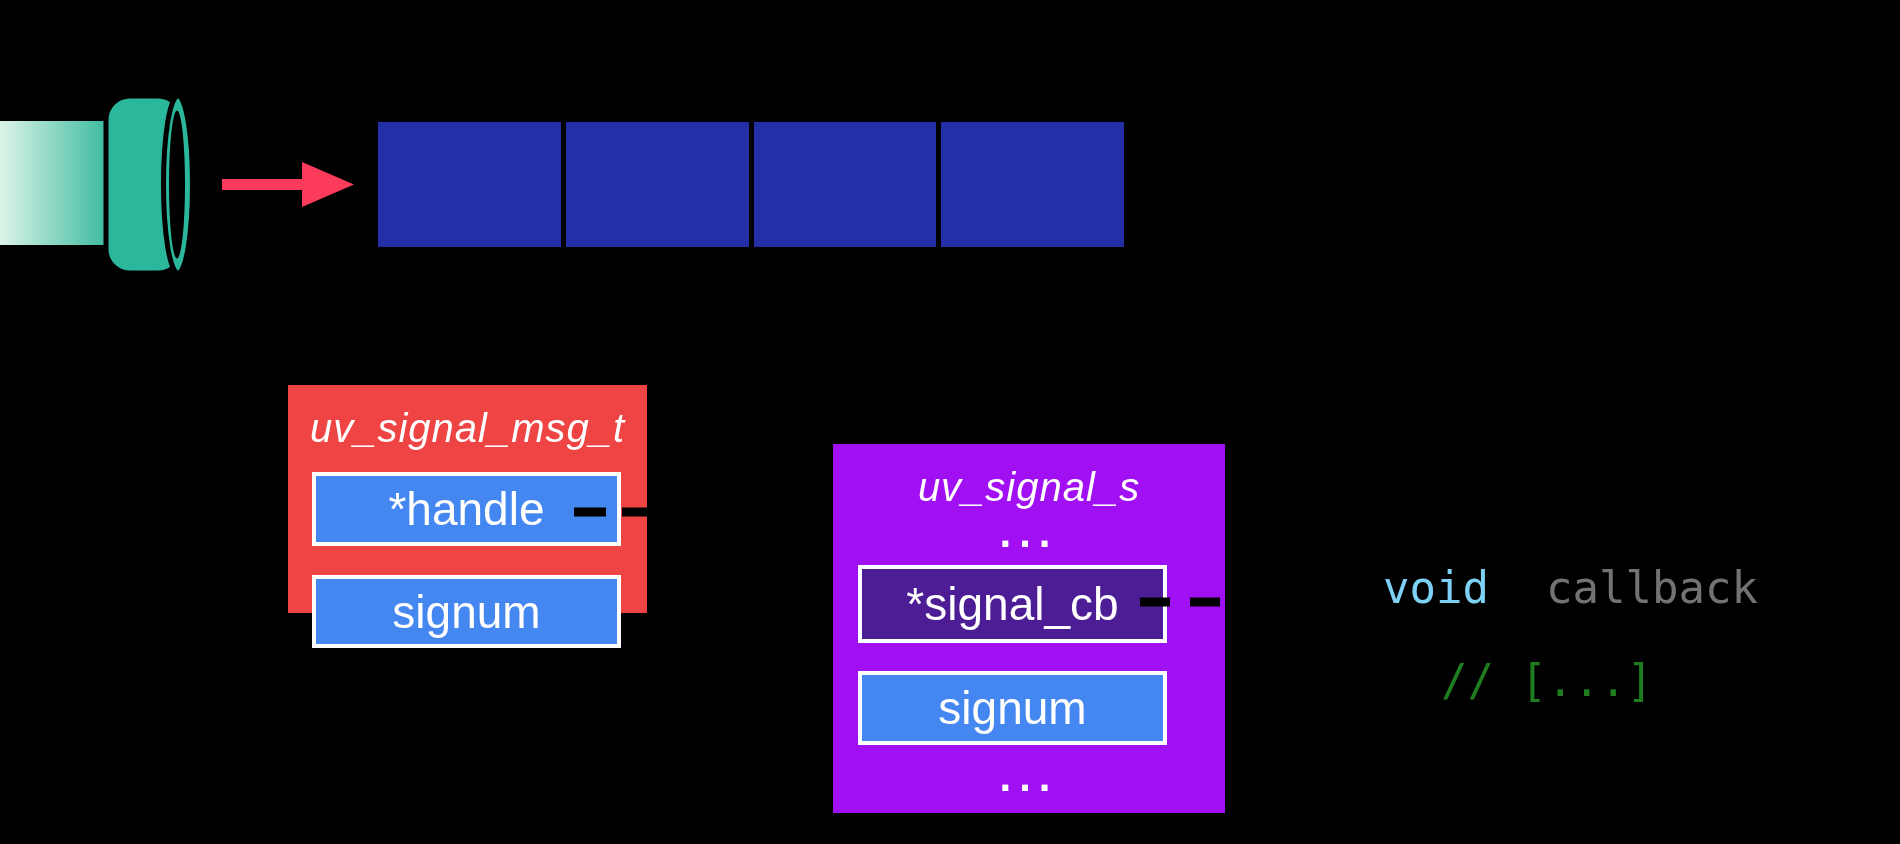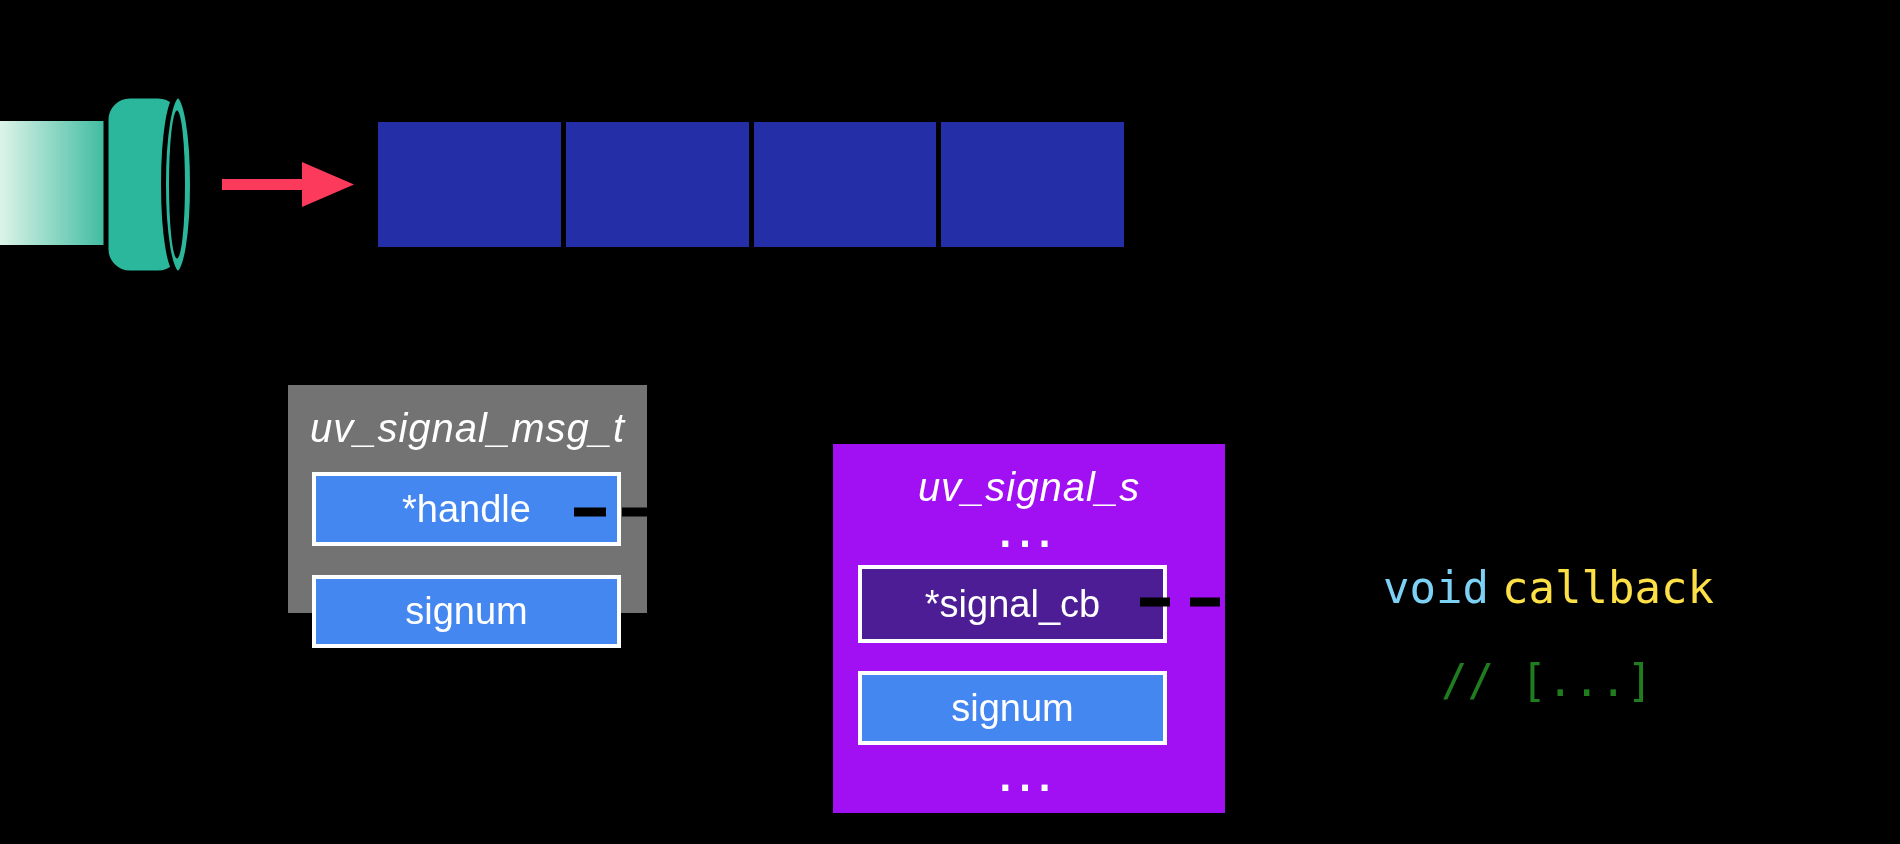--- a/index.html
+++ b/index.html
@@ -8,30 +8,30 @@
     overflow:hidden;font-family:"Liberation Sans",sans-serif;
   }
   .layer{position:absolute;left:0;top:0;z-index:10;pointer-events:none;}
 
   
   .queue{position:absolute;left:378px;top:122px;width:746px;height:125px;display:flex;gap:5px;}
   .queue .cell{flex:1;background:#242ea7;}
 
   
   .struct{position:absolute;}
-  .struct-msg{left:288px;top:385px;width:359px;height:228px;background:#737373;}
+  .struct-msg{left:288px;top:385px;width:359px;height:228px;background:#ef4444;}
   .struct-sig{left:833px;top:444px;width:363px;height:369px;background:#a010f2;padding-left:29px;}
   .struct-title{
     position:absolute;top:20px;left:0;right:0;text-align:center;
     font-style:italic;font-size:40px;line-height:46px;color:#ffffff;letter-spacing:1px;
   }
   .field{
     position:absolute;box-sizing:border-box;border:4px solid #ffffff;
     display:flex;align-items:center;justify-content:center;
-    color:#ffffff;font-size:38px;
+    color:#ffffff;font-size:46px;
   }
   .field-blue{background:#4587f0;}
   .field-magenta{background:#4c1d95;}
   .f-handle{left:24px;top:87px;width:309px;height:74px;}
   .f-msg-signum{left:24px;top:190px;width:309px;height:73px;}
   .f-cb{left:25px;top:121px;width:309px;height:78px;}
   .f-sig-signum{left:25px;top:227px;width:309px;height:74px;}
   .ellipsis{
     position:absolute;left:0;right:0;text-align:center;color:#ffffff;
     font-size:42px;font-weight:bold;letter-spacing:8px;line-height:48px;
@@ -39,21 +39,21 @@
   .e-top{top:65px;}
   .e-bottom{top:309px;}
 
   
   .code-line{
     position:absolute;font-family:"DejaVu Sans Mono",monospace;
     font-size:44px;line-height:52px;white-space:pre;
   }
   .code-sig{left:1383px;top:562px;display:flex;gap:13px;}
   .kw{color:#7dd1f5;}
-  .fn{color:#fde047;}
+  .fn{color:#737373;margin-left:44px;}
   .code-comment{left:1441px;top:655px;color:#1f7d1f;}
 </style>
 </head>
 <body>
 
 <div class="canvas">
 
   <div class="queue">
     <div class="cell"></div>
     <div class="cell"></div>

